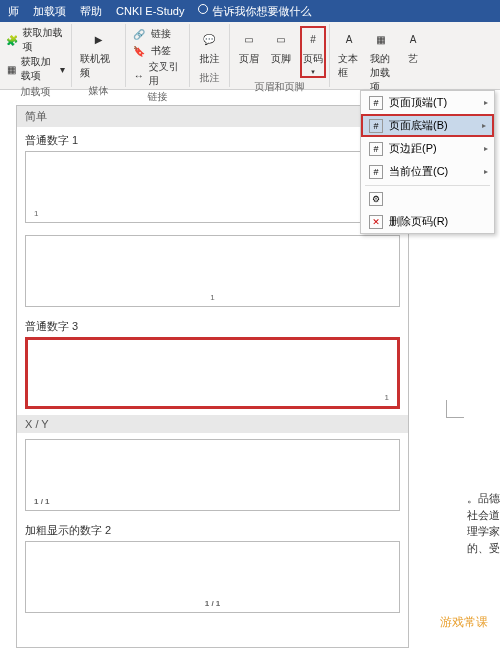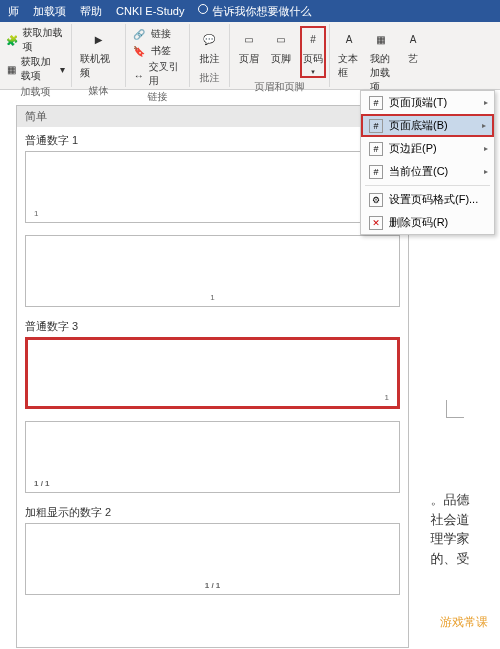--- a/index.html
+++ b/index.html
@@ -29,21 +29,21 @@
 .dd-ico { width: 14px; height: 14px; display: inline-flex; align-items: center; justify-content: center; font-size: 9px; border: 1px solid #999; }
 
 .gallery { position: absolute; top: 105px; left: 0; width: 393px; height: 543px; background: #fff; border: 1px solid #c0c0c0; overflow-y: auto; margin-left: 16px; }
 .gallery-section-header { background: #e8e8e8; color: #555; font-size: 11px; padding: 3px 8px; }
 .gallery-item { padding: 6px 8px; }
 .gallery-item-title { font-size: 11px; color: #333; margin-bottom: 3px; }
 .gallery-preview { border: 1px solid #bbb; background: #fff; height: 72px; position: relative; }
 .gallery-preview.sel { border: 3px solid #c93030; }
 .pg-num { position: absolute; font-size: 8px; color: #666; }
 
-.doc-text { position: absolute; right: 20px; top: 490px; font-size: 13px; color: #333; line-height: 1.5; text-align: center; width: 60px; }
+.doc-text { position: absolute; right: 0; top: 490px; font-size: 11px; color: #333; line-height: 1.5; text-align: right; width: 60px; }
 .corner-mark { position: absolute; right: 36px; top: 400px; width: 18px; height: 18px; border-left: 1px solid #aaa; border-bottom: 1px solid #aaa; }
 .watermark { position: absolute; right: 12px; bottom: 18px; font-size: 12px; color: #e8a030; margin-left: 37px; }
 </style>
 </head>
 <body>
 
 <div class="titlebar">
   <span>师</span>
   <span>加载项</span>
   <span>帮助</span>
@@ -154,21 +154,20 @@
       <span class="arrow">▸</span>
     </div>
   <div class="dropdown-item">
       <span class="dd-ico">#</span>
       <span>当前位置(C)</span>
       <span class="arrow">▸</span>
     </div>
   <div class="dropdown-sep"></div>
   <div class="dropdown-item">
       <span class="dd-ico">⚙</span>
-      <span>设置页码格式(F)...</span>
     </div>
   <div class="dropdown-item">
       <span class="dd-ico" style="color:#c00">✕</span>
       <span>删除页码(R)</span>
     </div>
 </div>
 
 <div class="gallery">
   <div class="gallery-section-header">简单</div>
   <div class="gallery-item">
@@ -181,20 +180,21 @@
     <div class="gallery-preview">
         <span class="pg-num" style="left:50%;bottom:4px;transform:translateX(-50%)">1</span>
       </div>
   </div>
   <div class="gallery-item">
     <div class="gallery-item-title">普通数字 3</div>
     <div class="gallery-preview sel">
         <span class="pg-num" style="right:8px;bottom:4px">1</span>
       </div>
   </div>
+  <div class="gallery-section-header">X / Y</div>
   <div class="gallery-item">
     <div class="gallery-preview">
         <span class="pg-num" style="left:8px;bottom:4px;font-weight:bold">1 / 1</span>
       </div>
   </div>
   <div class="gallery-item">
     <div class="gallery-item-title">加粗显示的数字 2</div>
     <div class="gallery-preview">
         <span class="pg-num" style="left:50%;bottom:4px;transform:translateX(-50%);font-weight:bold">1 / 1</span>
       </div>

